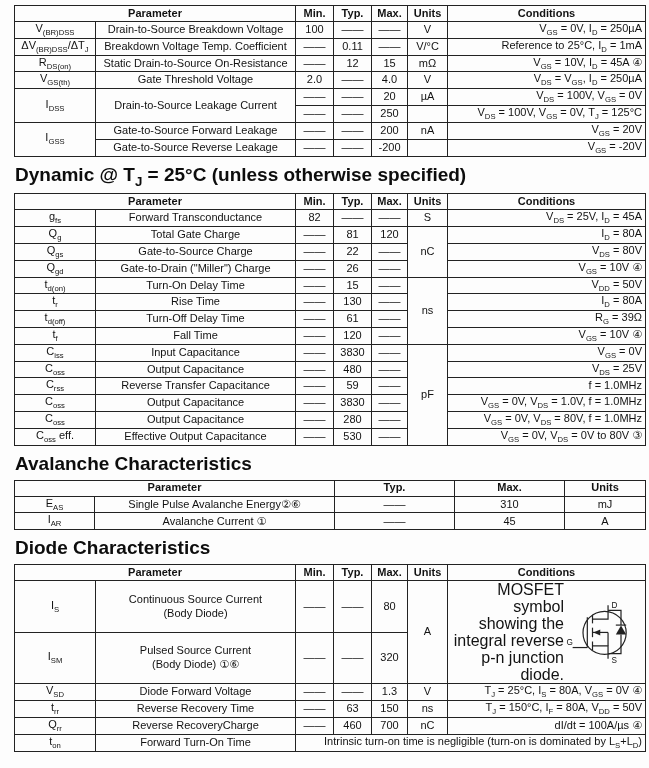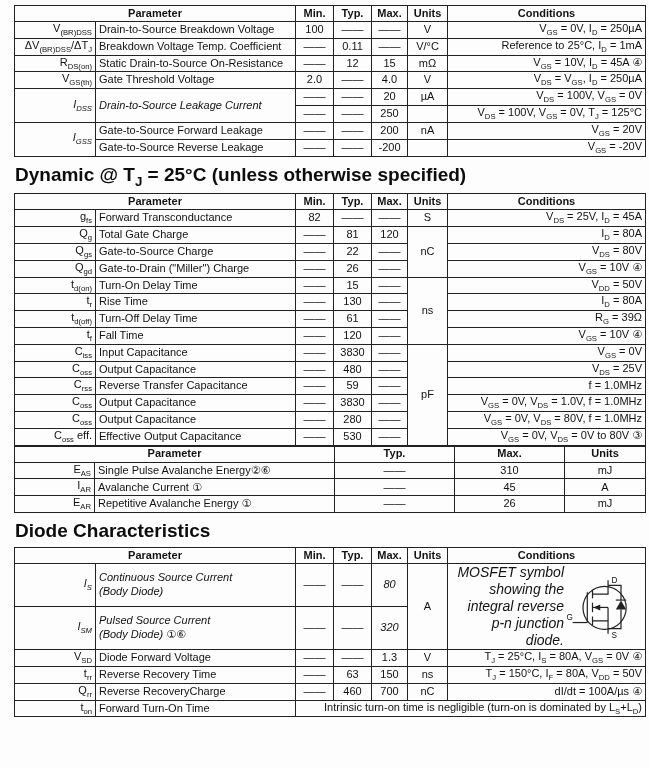--- a/index.html
+++ b/index.html
@@ -10,33 +10,33 @@
     font-family:"Liberation Sans","DejaVu Sans",sans-serif;
     overflow:hidden;
   }
   table.ds { border-collapse:collapse; table-layout:fixed; width:631px; }
   table.ds td {
     border:1px solid #222; font-size:11px; height:15px;
     padding:0 3px; vertical-align:middle; overflow:hidden;
     line-height:1.25;
   }
   td.h   { font-weight:bold; text-align:center; font-size:11.5px;margin-left:44px; }
-  td.sym { text-align:right; white-space:nowrap; }
-  td.par { text-align:left; }
+  td.sym { text-align:center; white-space:nowrap; }
+  td.par { text-align:center; }
   td.num { text-align:center; }
   td.uni { text-align:center; }
   td.cnd { text-align:right; }
-  td.vt  { vertical-align:top; padding-top:2px;font-style:italic; }
+  td.vt  { vertical-align:top; padding-top:2px; }
   sub { font-size:0.7em; }
   h2.sec {
     font-size:19px; font-weight:bold;
     margin:7px 0 5px 1px; font-family:inherit; color:#0d0d0d;
   }
   .moswrap { display:flex; justify-content:space-between; align-items:center; }
-  .mostext { line-height:17px; font-size:14px; padding-left:1px;font-style:italic; }
+  .mostext { line-height:17px; font-size:16px; padding-left:1px; }
   .moswrap svg { flex:0 0 auto; margin-right:2px; }
 </style>
 </head>
 <body>
 
 <div class="page">
 
   <table class="ds">
       <colgroup>
         <col style="width: 81px;">
@@ -260,20 +260,21 @@
           <td class="sym">C<sub>oss</sub> eff.</td>
           <td class="par">Effective Output Capacitance</td>
           <td class="num">——</td>
           <td class="num">530</td>
           <td class="num">——</td>
           <td class="cnd">V<sub>GS</sub> = 0V, V<sub>DS</sub> = 0V to 80V ③</td>
         </tr>
       </tbody>
     </table>
 
+  <h2 class="sec">Avalanche Characteristics</h2>
   <table class="ds">
       <colgroup>
         <col style="width: 80px;">
         <col style="width: 240px;">
         <col style="width: 120px;">
         <col style="width: 110px;">
         <col style="width: 81px;">
       </colgroup>
       <tbody>
         <tr>
@@ -288,27 +289,20 @@
           <td class="num">——</td>
           <td class="num">310</td>
           <td class="uni">mJ</td>
         </tr>
         <tr>
           <td class="sym">I<sub>AR</sub></td>
           <td class="par">Avalanche Current  ①</td>
           <td class="num">——</td>
           <td class="num">45</td>
           <td class="uni">A</td>
-        </tr>
-        <tr>
-          <td class="sym">E<sub>AR</sub></td>
-          <td class="par">Repetitive Avalanche Energy ①</td>
-          <td class="num">——</td>
-          <td class="num">26</td>
-          <td class="uni">mJ</td>
         </tr>
       </tbody>
     </table>
 
   <h2 class="sec">Diode Characteristics</h2>
   <table class="ds">
       <colgroup>
         <col style="width: 81px;">
         <col style="width: 200px;">
         <col style="width: 38px;">

